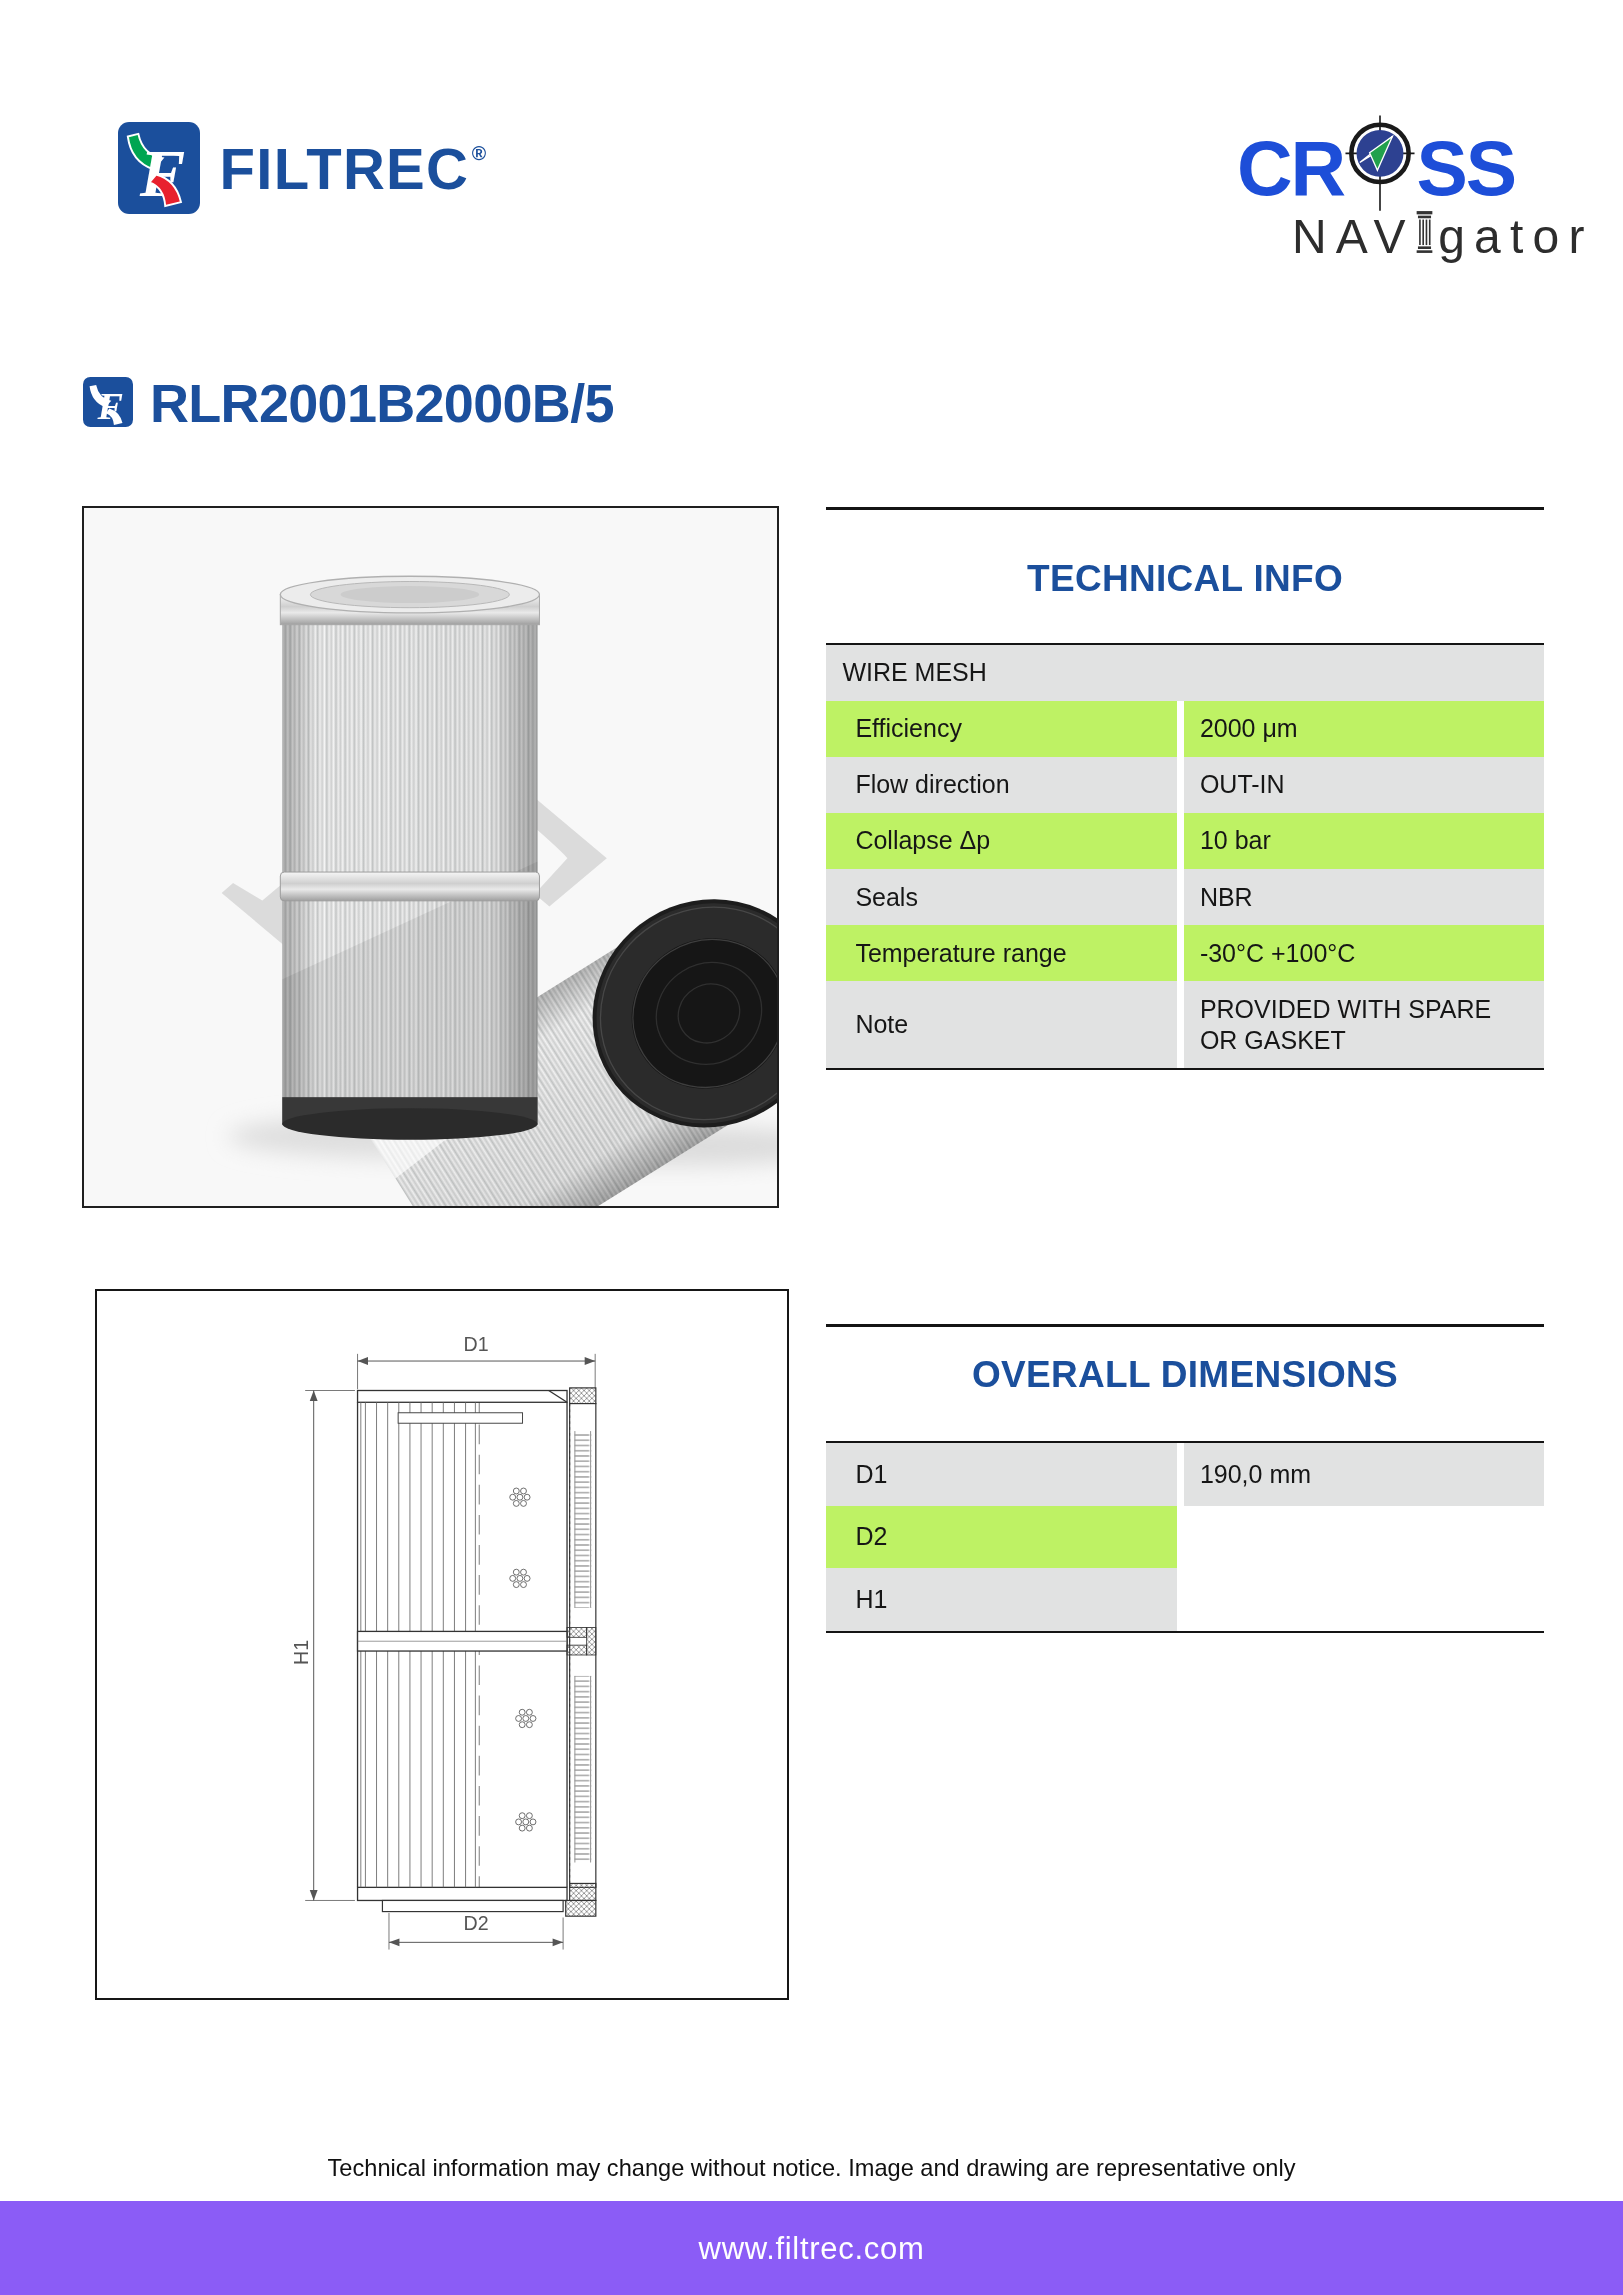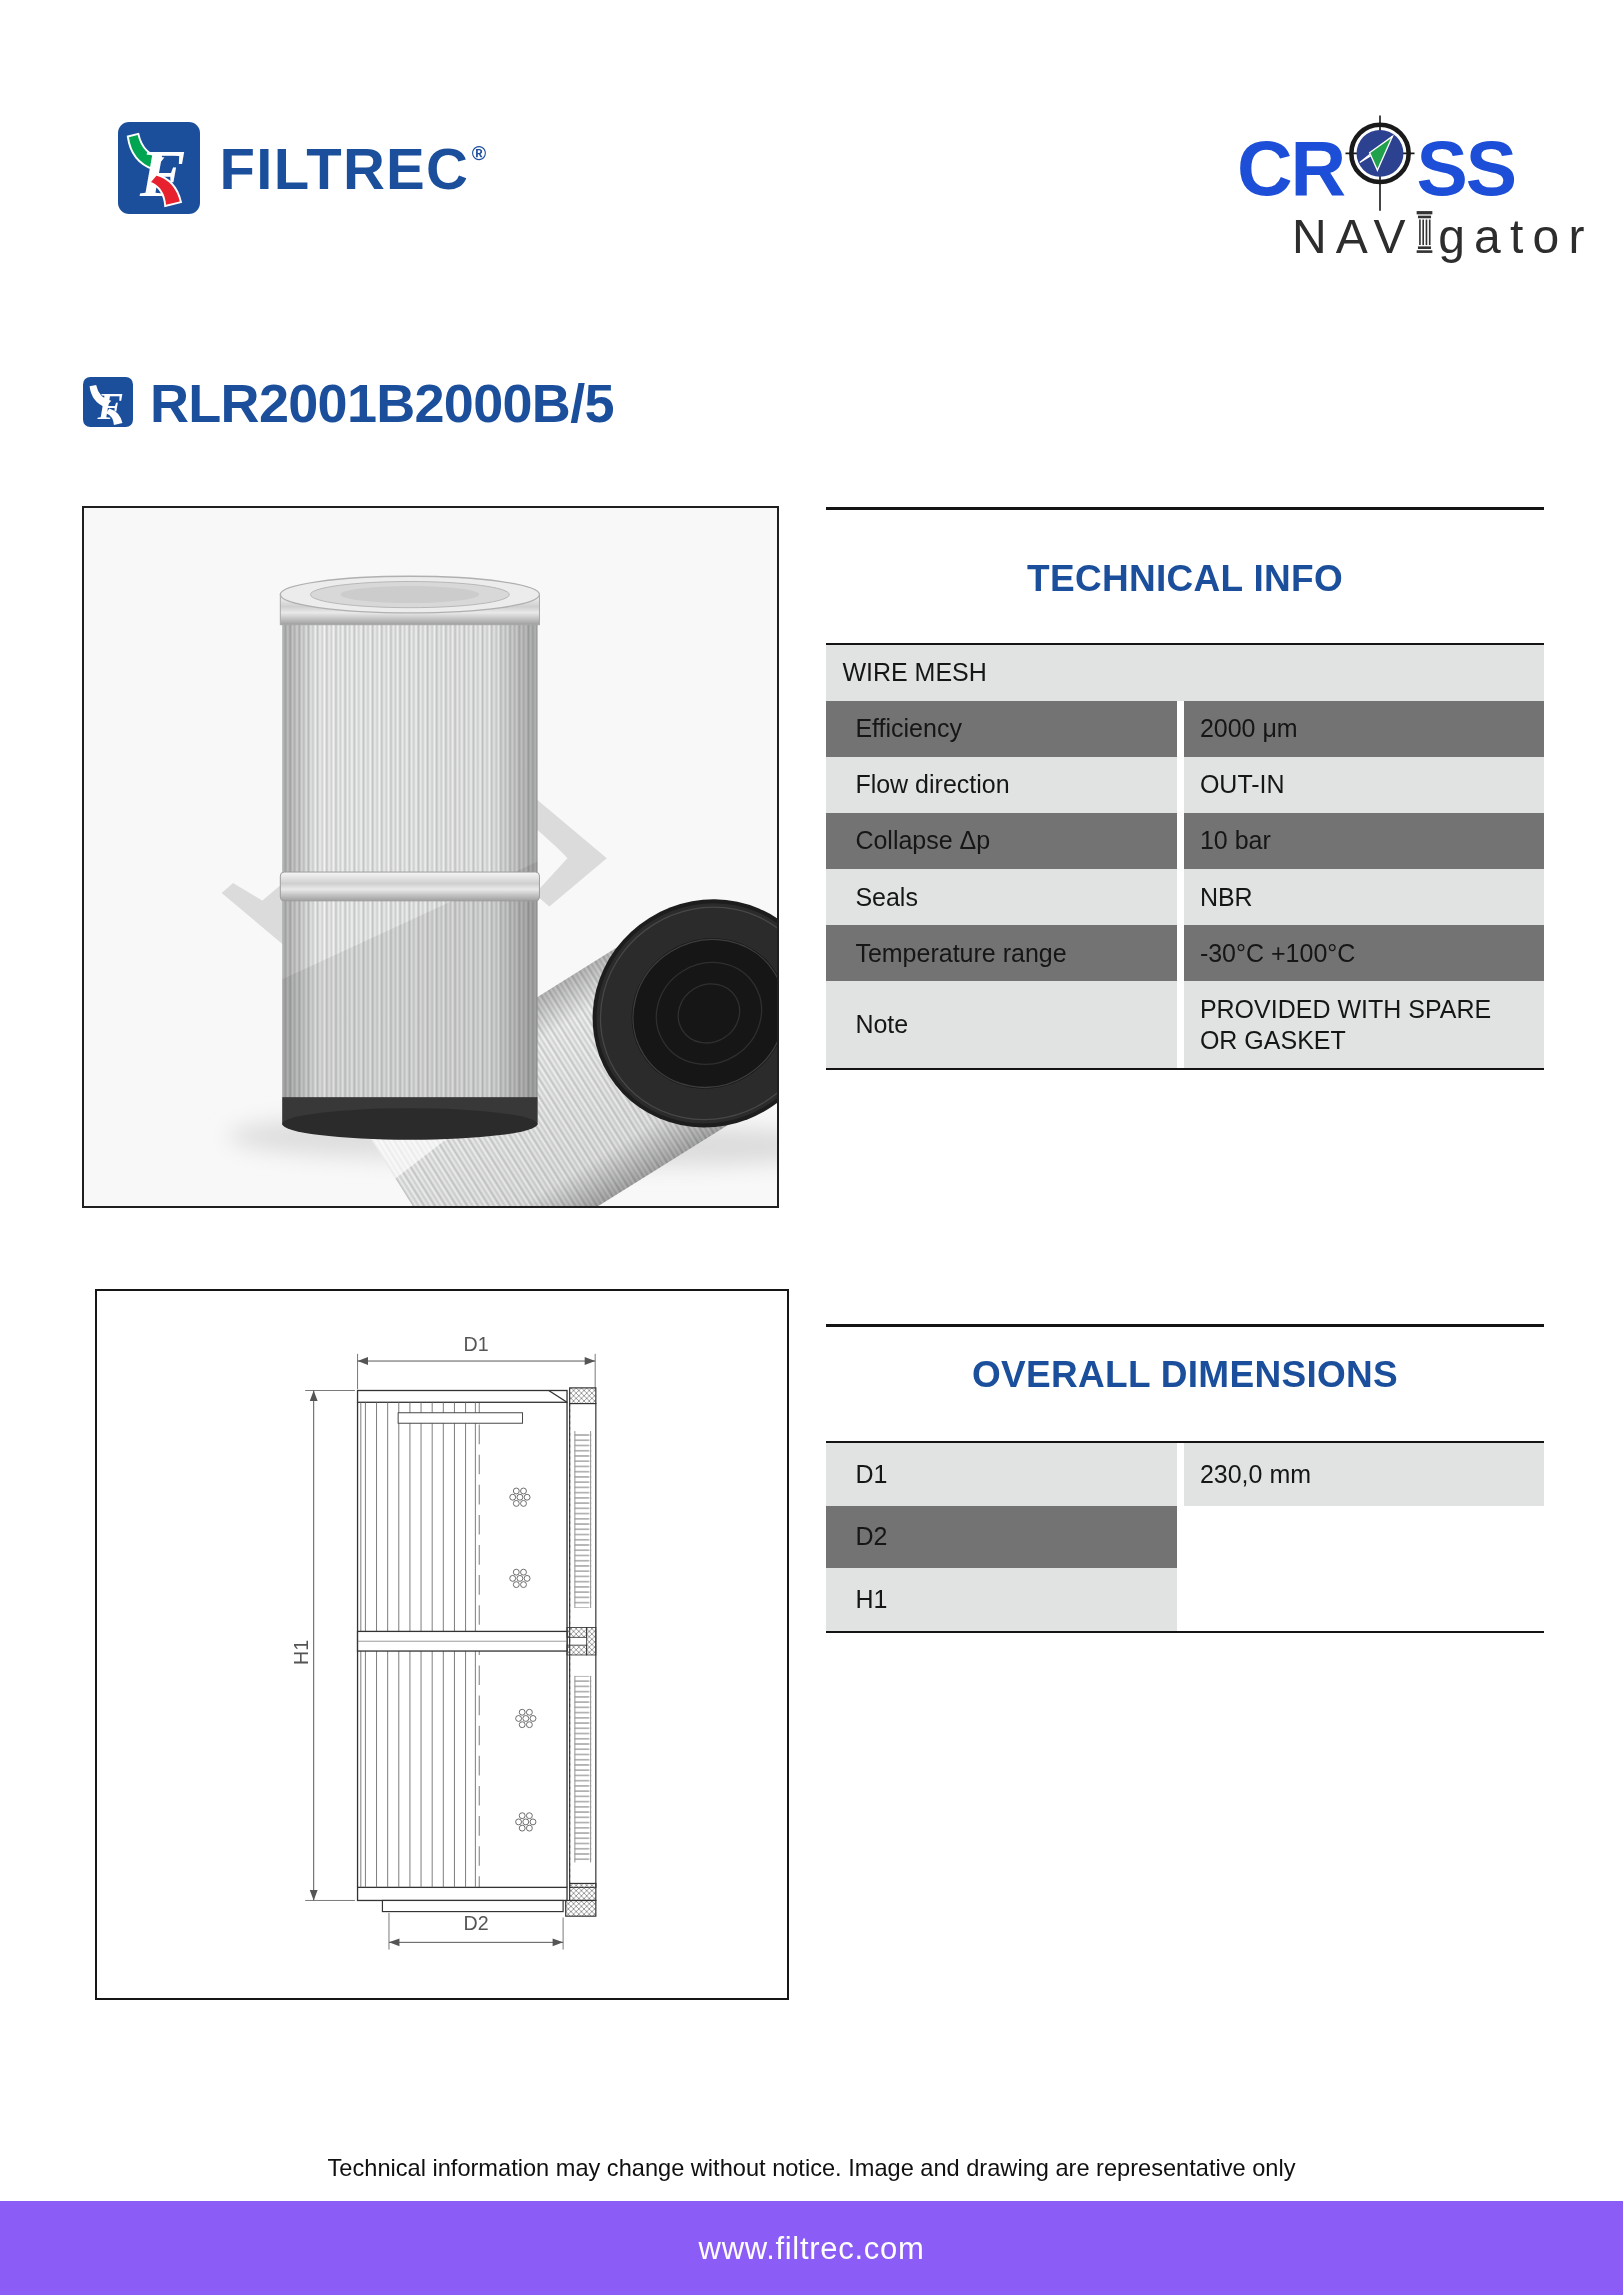--- a/index.html
+++ b/index.html
@@ -33,21 +33,21 @@
   .panel { position:absolute; left:826px; width:718px; }
   .panel-tech { top:507px; }
   .panel-dims { top:1324px; }
   .toprule { border-top:3.3px solid #141414; height:0; }
   .panel h2 { text-align:center; color:#1b4f9c; font-size:37px; font-weight:bold; letter-spacing:0.3px; line-height:1; }
   .panel-tech h2 { margin:50px 0 46px 0; }
   .panel-dims h2 { margin:29px 0 48px 0; }
 
   .spec-table { border-top:2.6px solid #141414; border-bottom:2.6px solid #141414; }
   .trow { display:flex; gap:6.5px; }
-  .trow > div { display:flex; align-items:center; background:#737373; box-sizing:border-box;
+  .trow > div { display:flex; align-items:center; background:#bef264; box-sizing:border-box;
                 font-size:25px; color:#161616; line-height:1.25; }
   .trow:nth-child(odd) > div { background:#e1e2e2; }
   .tlabel { width:351px; padding:12.4px 6.5px 12.4px 29.4px; }
   .tvalue { flex:1; padding:12.4px 13px 12.4px 16.4px; }
   .panel-dims .tlabel { padding-top:15.7px; padding-bottom:15.7px; }
   .panel-dims .tvalue { padding-top:15.7px; padding-bottom:15.7px; }
 
   
   .disclaimer { position:absolute; left:0; top:2155px; width:100%; text-align:center;
                 font-size:23.6px; color:#101010; }
@@ -353,21 +353,21 @@
       <text x="579" y="976" text-anchor="middle" font-size="30" fill="#555555">D2</text>
     </svg>
   </div>
 
   <div class="panel panel-dims">
     <div class="toprule"></div>
     <h2>OVERALL DIMENSIONS</h2>
     <div class="spec-table">
       <div class="trow">
         <div class="tlabel">D1</div>
-        <div class="tvalue">230,0 mm</div>
+        <div class="tvalue">190,0 mm</div>
       </div>
       <div class="trow">
         <div class="tlabel">D2</div>
       </div>
       <div class="trow">
         <div class="tlabel">H1</div>
       </div>
     </div>
   </div>
 

